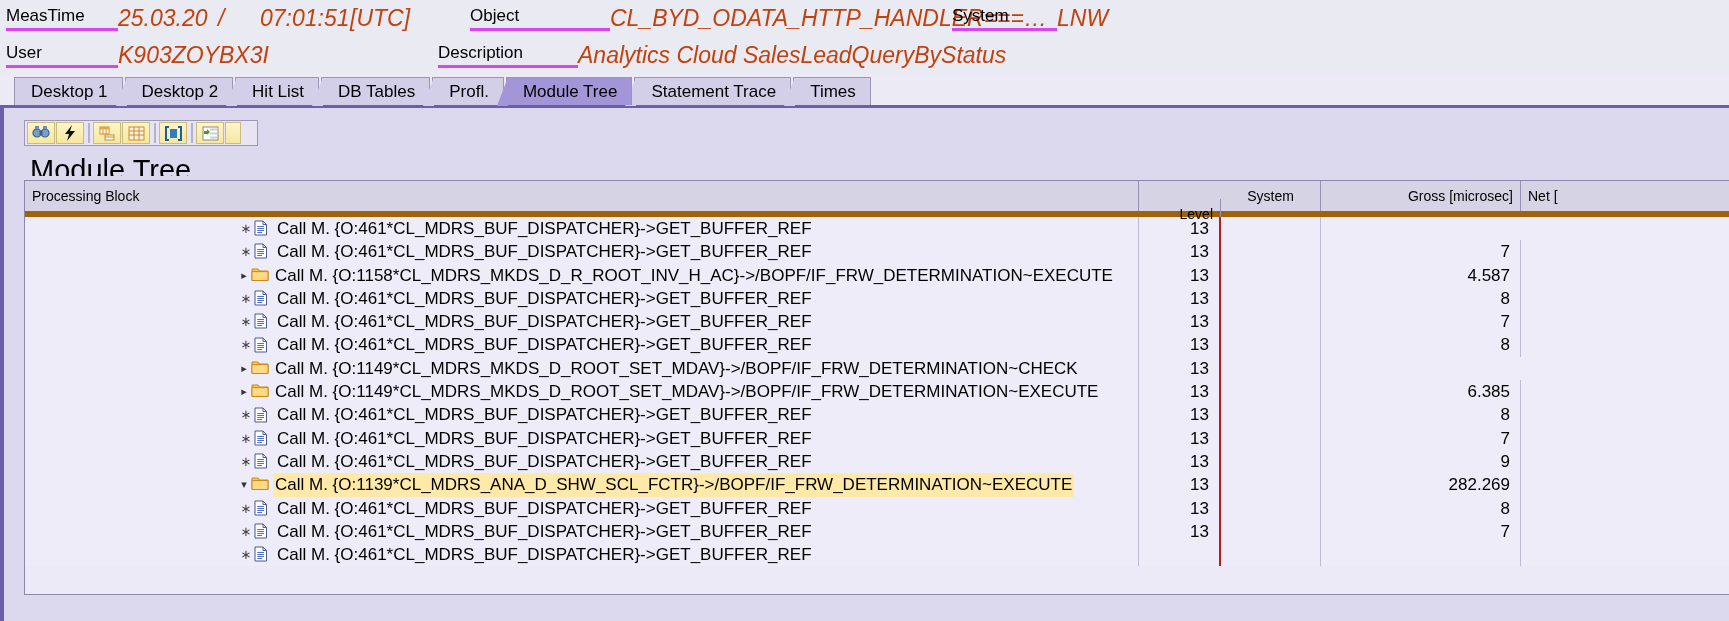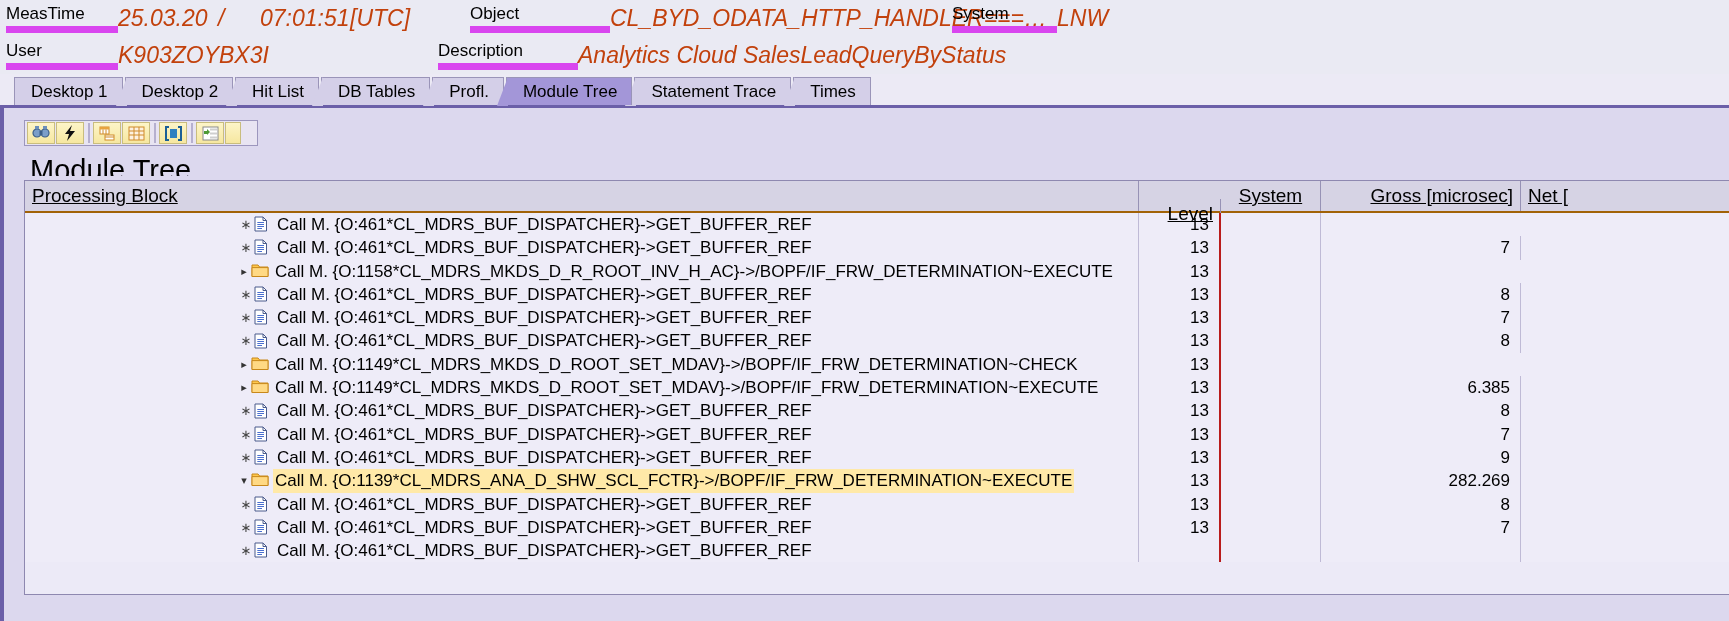--- a/index.html
+++ b/index.html
@@ -17,21 +17,21 @@
     height:74px;
     position:relative;
   }
   .hdr-row{
     display:flex;align-items:center;
     height:37px;
     padding-left:6px;
   }
   .hdr-label{
     font-size:17px;color:#000;
-    border-bottom:7px solid #d946ef;
+    border-bottom:3px solid #d946ef;
     padding-bottom:2px;
     display:inline-block;
     line-height:20px;
   }
   .hdr-val{
     font-size:23px;color:#c2410c;
     display:inline-block;
     line-height:20px;
     padding-bottom:2px;
     font-style:italic;
@@ -150,25 +150,24 @@
     border:1px solid #8e88b0;
     border-right:none;
     background:#eceaf7;
     height:calc(100% - 86px);
     box-sizing:border-box;
     overflow:hidden;
   }
   .grid-head{
     display:flex;
     background:#d6d3e4;
-    border-bottom:2px solid #a16207;
+    border-bottom:6px solid #a16207;
     height:30px;
     align-items:center;
-    font-size:19px;
-    text-decoration:underline;
+    font-size:14px;
   }
   .gh{
     box-sizing:border-box;
     padding:0 7px;
     border-right:1px solid #9792b5;
     height:30px;
     line-height:30px;
     overflow:hidden;
     white-space:nowrap;
     cursor:default;
@@ -384,20 +383,21 @@
             <span class="ico">
               <svg width="18" height="15" viewBox="0 0 18 15">
                 <path d="M1 2 H7 L8.6 4 H17 V13.5 H1 Z" fill="#ffc84d" stroke="#c8881a" stroke-width="1"></path>
                 <path d="M1 4.6 H17 V13.5 H1 Z" fill="#ffd984" stroke="#c8881a" stroke-width="1"></path>
               </svg>
             </span>
             <span class="node-text">Call M. {O:1158*CL_MDRS_MKDS_D_R_ROOT_INV_H_AC}-&gt;/BOPF/IF_FRW_DETERMINATION~EXECUTE</span>
           </div>
           <div class="cell-level">13</div>
           <div class="cell-system"></div>
+          <div class="cell-gross">4.587</div>
           <div class="cell-net"></div>
         </div>
         <div class="row">
           <div class="cell-block">
             <span class="indent" style="width: 214px;"></span>
             <span class="dot">∗</span>
             <span class="ico">
               <svg width="16" height="16" viewBox="0 0 16 16">
                 <path d="M2 1 H10 L13.5 4.5 V15 H2 Z" fill="#ffffff" stroke="#4a5b8c" stroke-width="1"></path>
                 <path d="M10 1 V4.5 H13.5" fill="none" stroke="#4a5b8c" stroke-width="1"></path>

